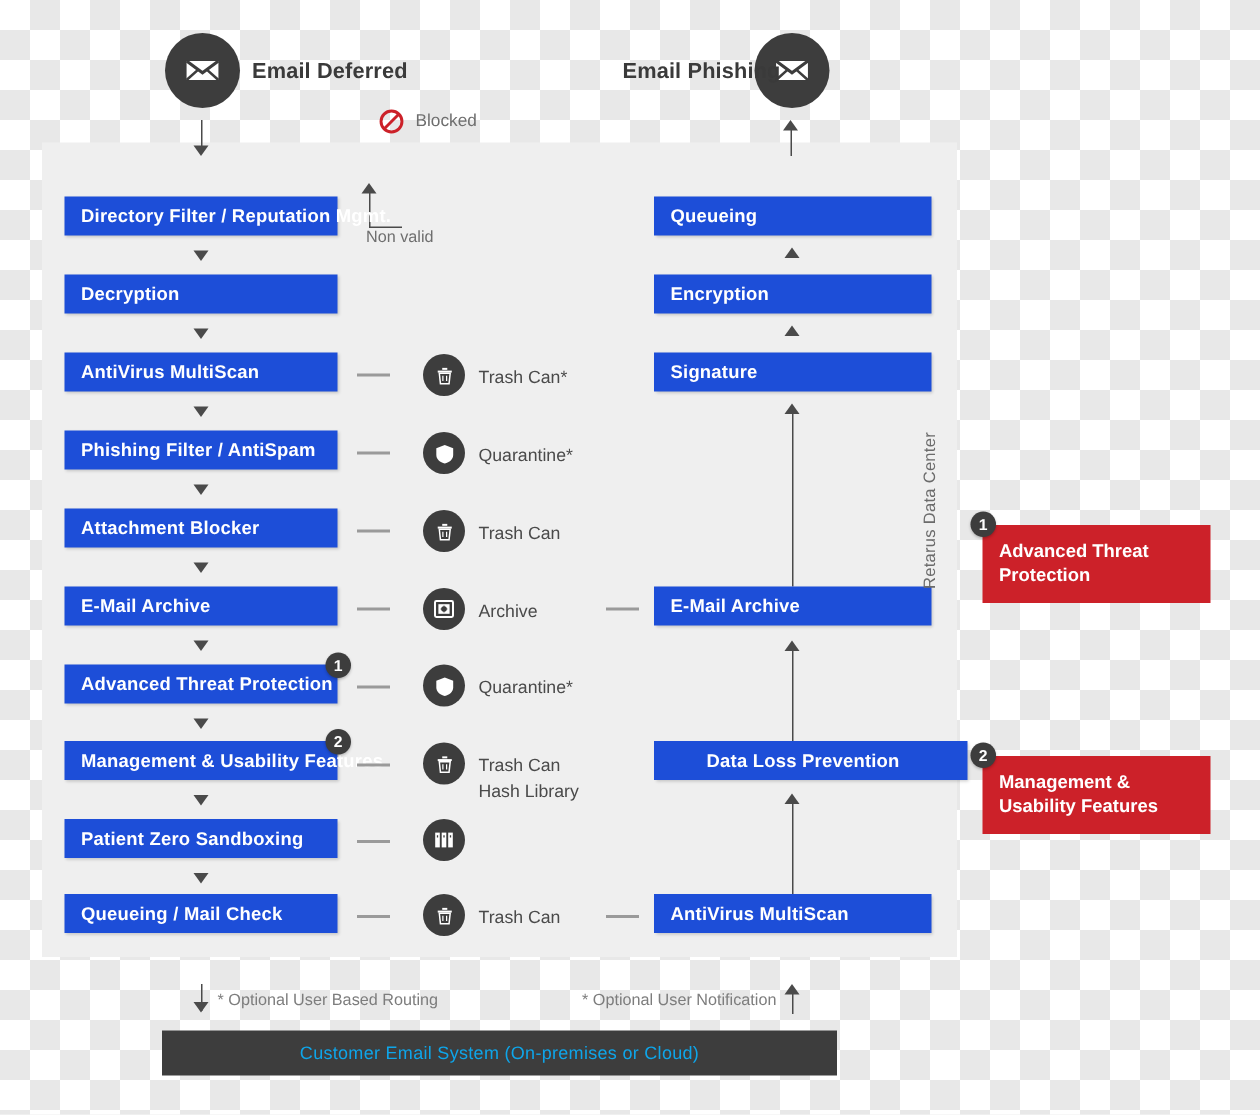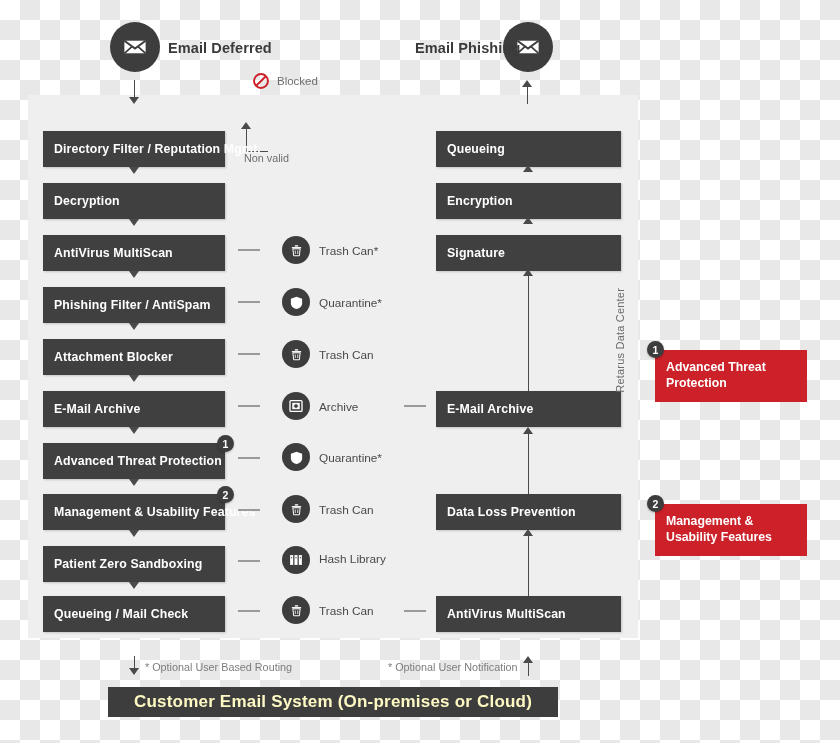--- a/index.html
+++ b/index.html
@@ -37,21 +37,21 @@
     position:absolute;font-size:14.5px;font-weight:bold;color:#3a3a3a;
     letter-spacing:.1px;white-space:nowrap;
   }
 
   
   .blocked-wrap{position:absolute;display:flex;align-items:center;gap:7px;}
   .blocked-label{font-size:11.5px;color:#6e6e6e;}
 
   
   .rbox{
-    position:absolute;height:36px;background:#404040;
+    position:absolute;height:26px;background:#1d4ed8;
     display:flex;align-items:center;
     box-shadow:1px 1px 2px rgba(0,0,0,.18);
   }
   .rbox span{
     color:#fff;font-size:12.3px;font-weight:bold;
     padding-left:11px;letter-spacing:.15px;white-space:nowrap;
   }
 
   
   .badge{
@@ -106,21 +106,21 @@
     display:flex;align-items:center;justify-content:center;z-index:4;
     box-shadow:0 1px 2px rgba(0,0,0,.25);
   }
 
   
   .footnote{position:absolute;font-size:10.8px;color:#7d7d7d;white-space:nowrap;}
   .footer-bar{
     position:absolute;left:108px;top:687px;width:450px;height:30px;
     background:#3d3d3d;display:flex;align-items:center;justify-content:center;
   }
-  .footer-bar span{color:#fef9c3;font-size:17px;font-weight:bold;letter-spacing:.2px;}
+  .footer-bar span{color:#0ea5e9;font-size:12px;font-weight:normal;letter-spacing:.2px;}
 </style>
 </head>
 <body>
 
 <div id="stage">
 
   <div class="panel-top-strip"></div>
   <div class="panel"></div>
 
   <div class="env-circle" style="left:110px;top:22px;">
@@ -275,21 +275,21 @@
   <div class="icon-label" style="left:319px;top:503px;">Trash Can</div>
 
   <div class="icon-circle" style="left:282px;top:546px;">
     <svg width="16" height="16" viewBox="0 0 24 24" aria-hidden="true">
       <rect x="3.2" y="4.6" width="4.6" height="14.8" fill="#fff"></rect>
       <rect x="9.7" y="4.6" width="4.6" height="14.8" fill="#fff"></rect>
       <rect x="16.2" y="4.6" width="4.6" height="14.8" fill="#fff"></rect>
       <path d="M5.5 7.2v2.4M12 7.2v2.4M18.5 7.2v2.4" stroke="#3d3d3d" stroke-width="1.3"></path>
     </svg>
   </div>
-  <div class="icon-label" style="left:319px;top:552px;text-align:center;">Hash Library</div>
+  <div class="icon-label" style="left:319px;top:520px;text-align:center;">Hash Library</div>
 
   <div class="icon-circle" style="left:282px;top:596px;">
     <svg width="15" height="15" viewBox="0 0 24 24" aria-hidden="true">
       <rect x="4.5" y="6.5" width="15" height="2.1" fill="#fff"></rect>
       <rect x="9.3" y="3.6" width="5.4" height="2.1" fill="#fff"></rect>
       <path d="M6.2 9.3h11.6l-1.2 11.1H7.4z" fill="none" stroke="#fff" stroke-width="1.6"></path>
       <path d="M10 12v5.6M14 12v5.6" stroke="#fff" stroke-width="1.3"></path>
     </svg>
   </div>
   <div class="icon-label" style="left:319px;top:604px;">Trash Can</div>
@@ -314,21 +314,21 @@
   <div class="vline" style="left:528px;top:274px;height:117px;"></div>
   <div class="tri-up" style="left:522.5px;top:269px;"></div>
 
   <div class="rbox" style="left:436px;top:391px;width:185px;">
       <span>E-Mail Archive</span>
     </div>
 
   <div class="vline" style="left:528px;top:432px;height:62px;"></div>
   <div class="tri-up" style="left:522.5px;top:427px;"></div>
 
-  <div class="rbox" style="left:436px;top:494px;width:185px;">
+  <div class="rbox" style="left:436px;top:494px;width:185px;padding-left:24px;">
       <span>Data Loss Prevention</span>
     </div>
 
   <div class="vline" style="left:528px;top:534px;height:62px;"></div>
   <div class="tri-up" style="left:522.5px;top:529px;"></div>
 
   <div class="rbox" style="left:436px;top:596px;width:185px;">
       <span>AntiVirus MultiScan</span>
     </div>
 

